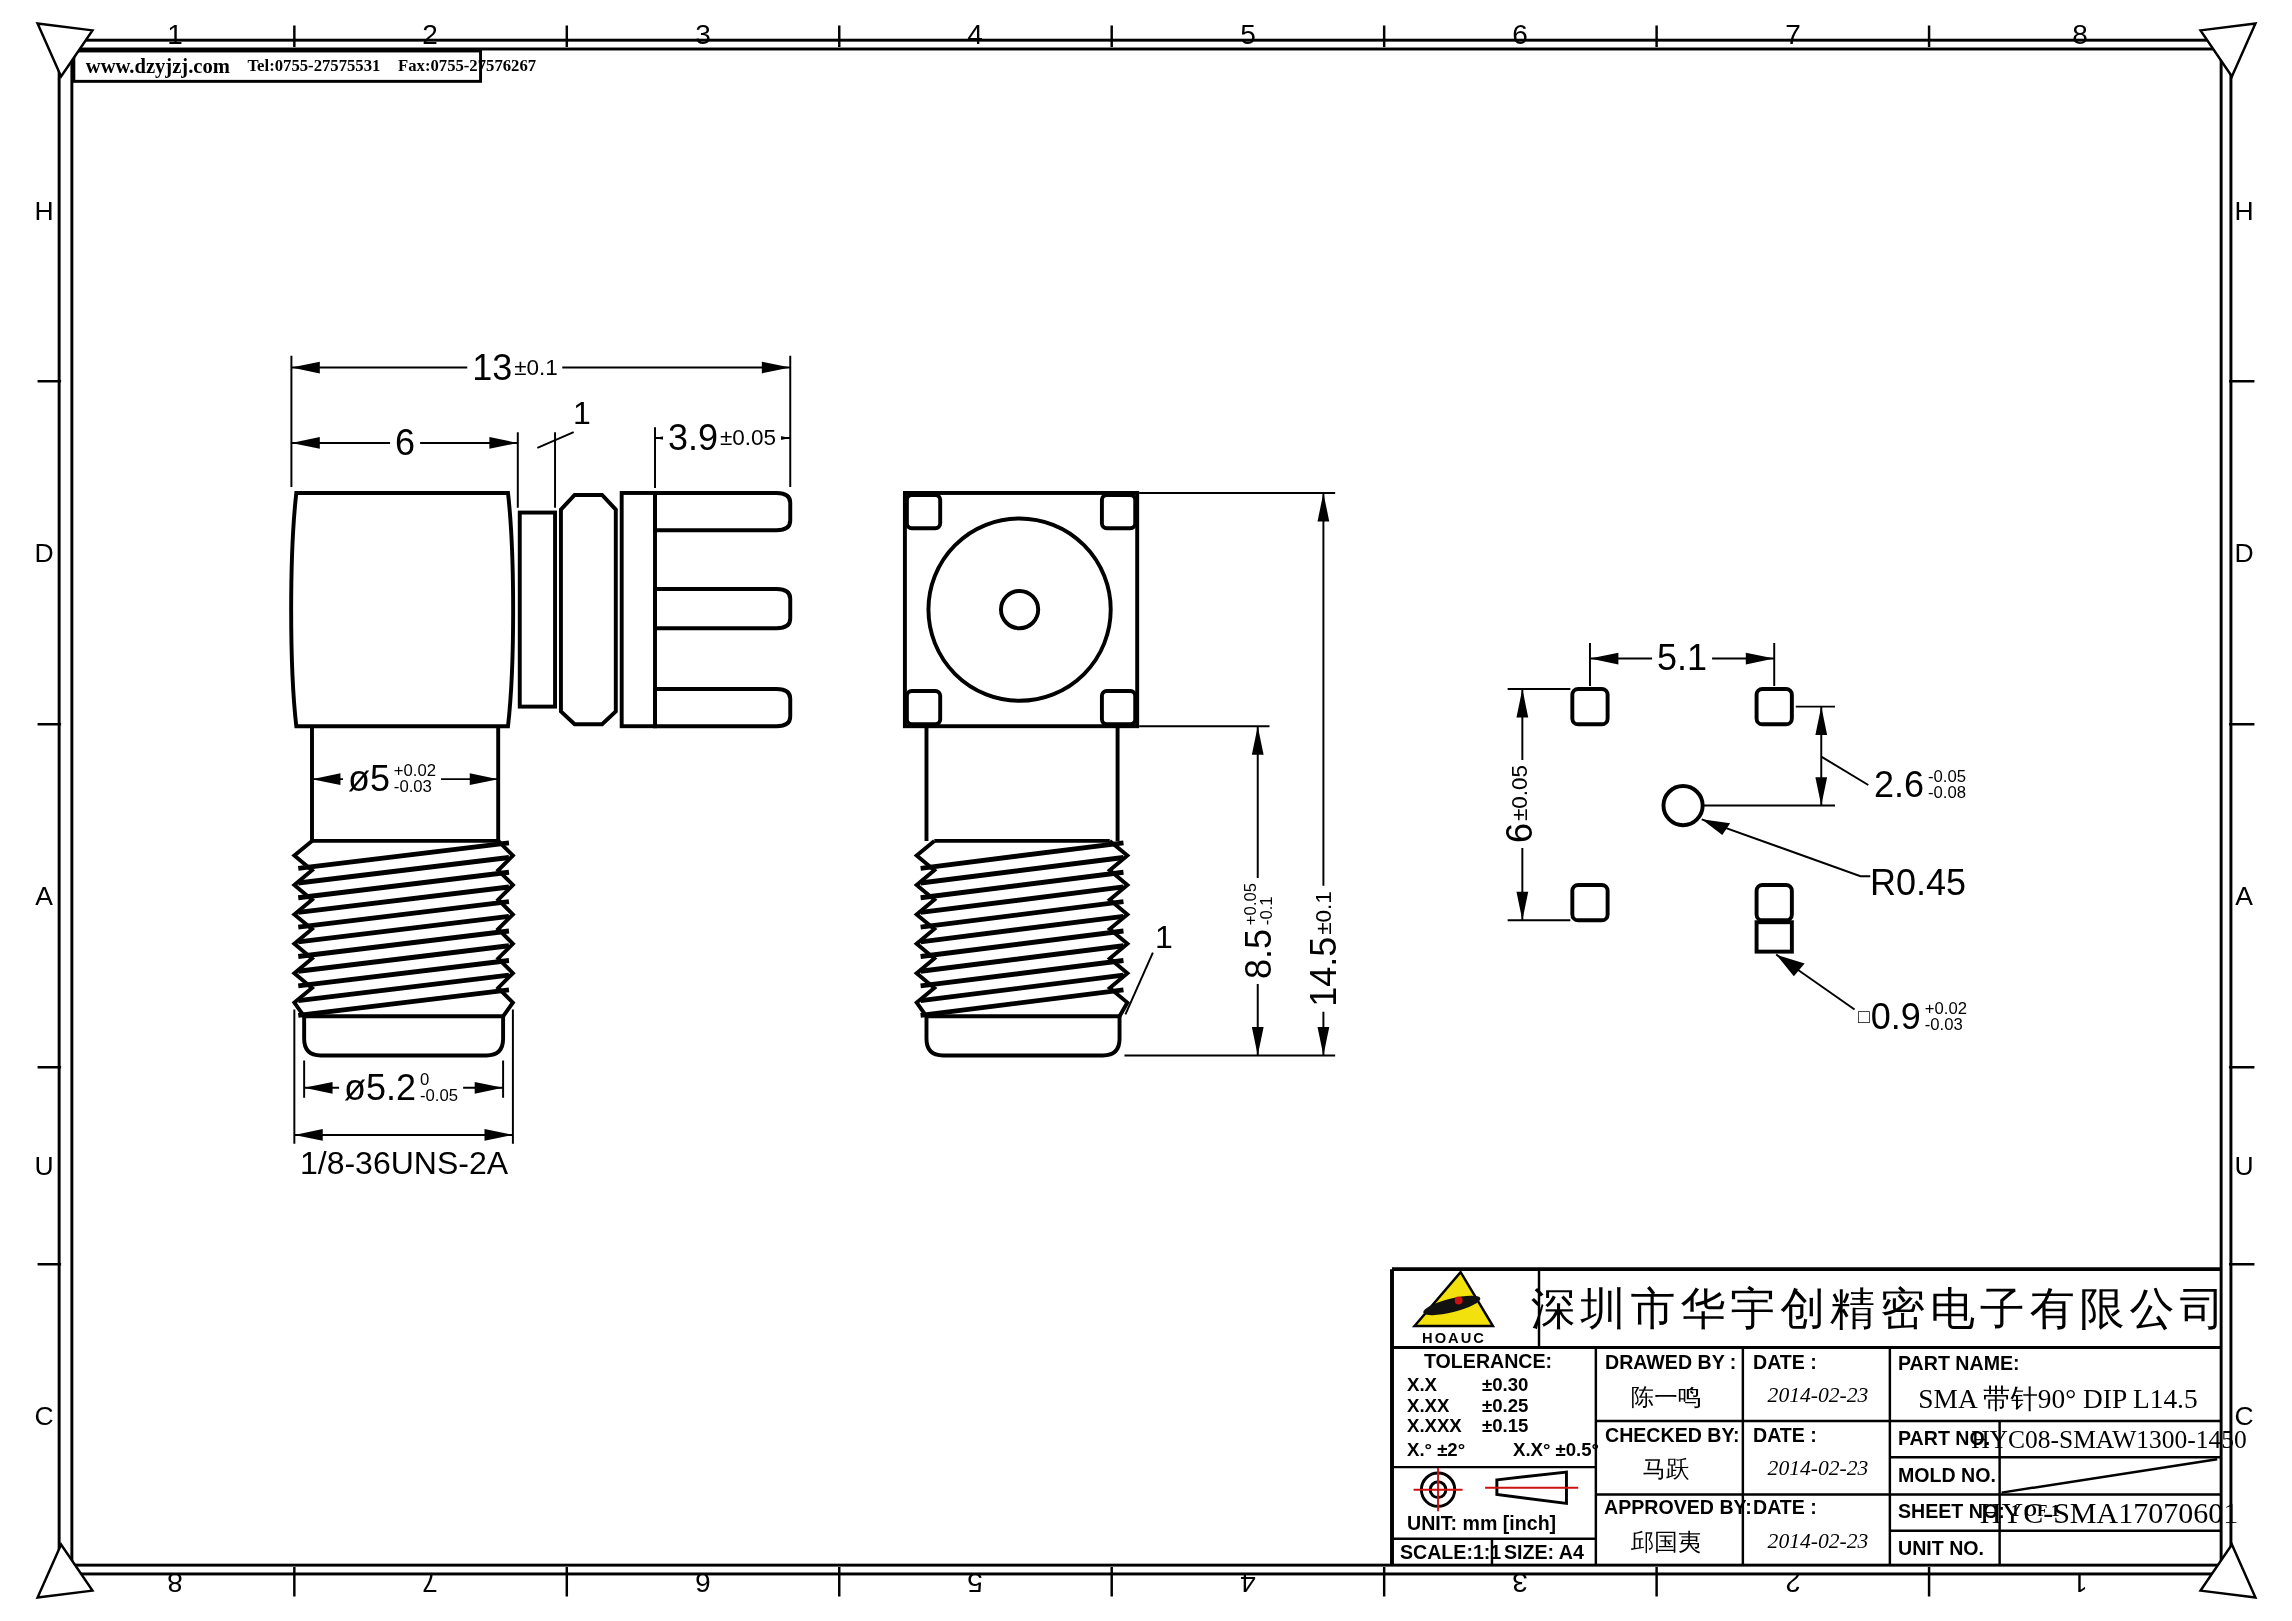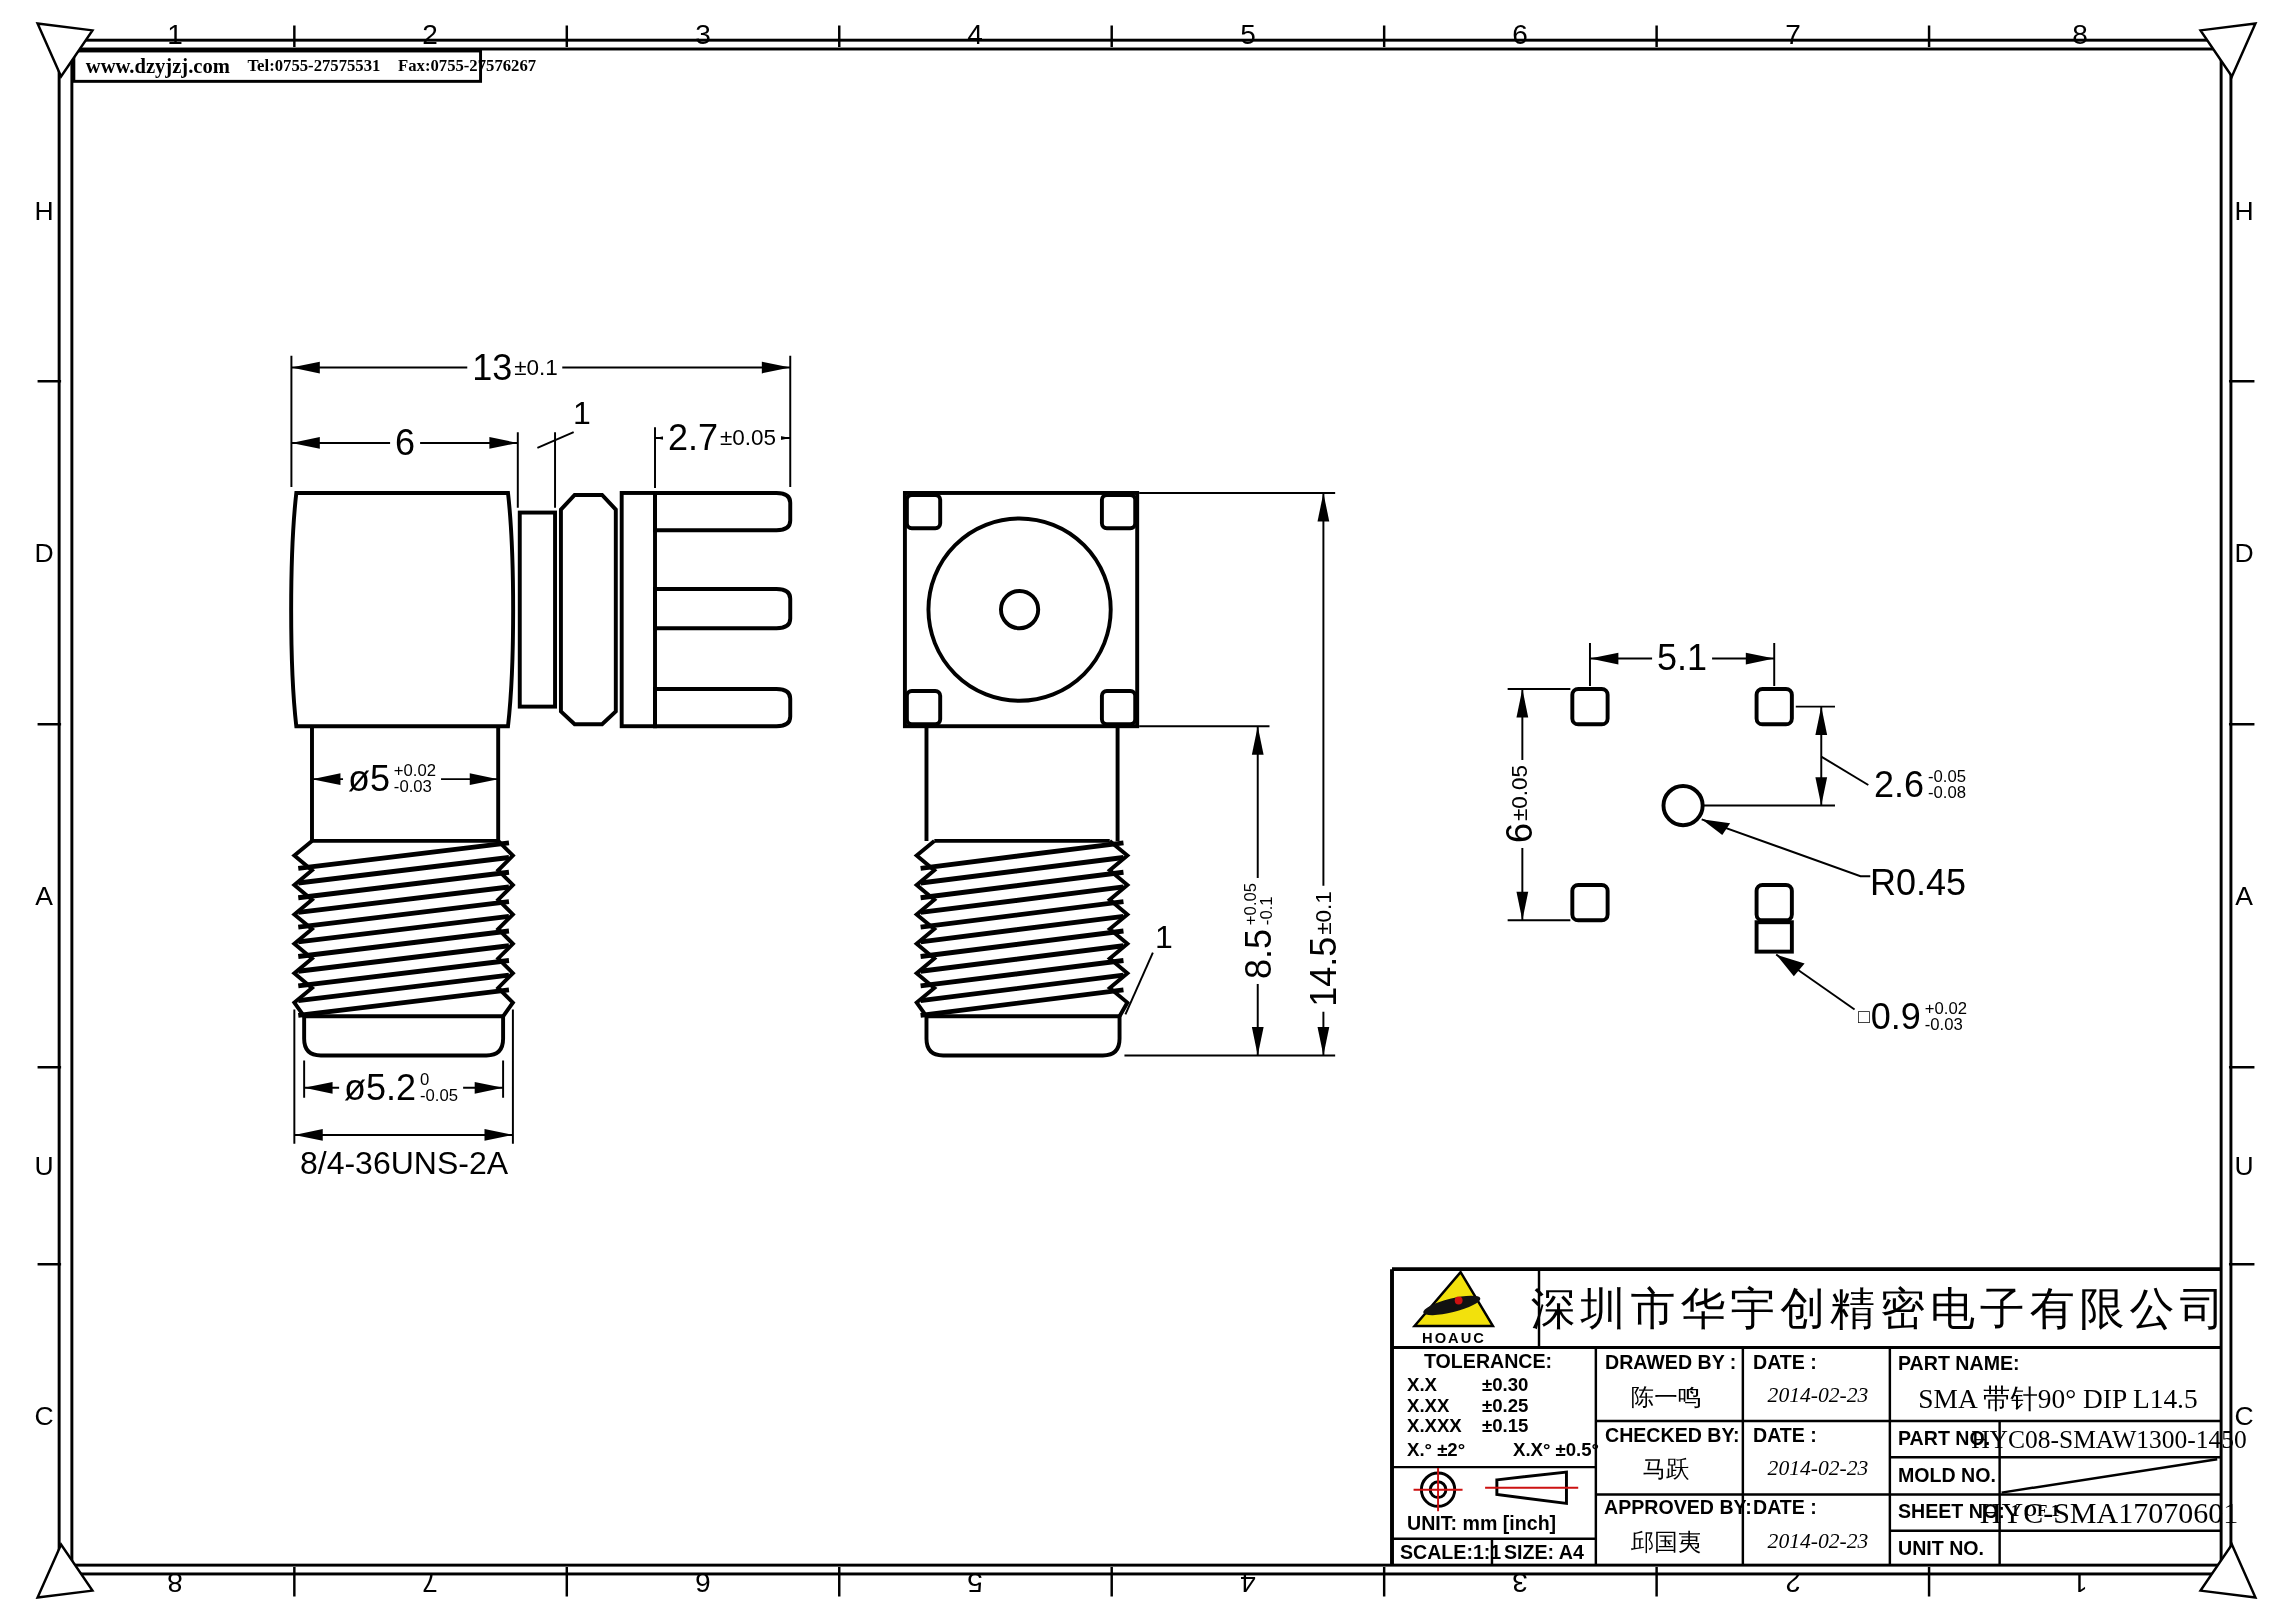--- a/index.html
+++ b/index.html
@@ -237,42 +237,42 @@
 
 <div class="txt dim ctr" style="left:405px;top:443px">
   <span class="dim-main">6</span>
 </div>
 
 <div class="txt dim nobg ctr" style="left:582px;top:413px">
   <span class="dim-med">1</span>
 </div>
 
 <div class="txt dim ctr" style="left:722px;top:438px">
-  <span class="dim-main">2.7</span>
+  <span class="dim-main">3.9</span>
   <span class="dim-tol">±0.05</span>
 </div>
 
 <div class="txt dim ctr" style="left:392px;top:779px">
   <span class="dim-main">ø5</span>
   <span class="stack">
     <span>+0.02</span>
     <span>-0.03</span>
   </span>
 </div>
 
 <div class="txt dim ctr" style="left:401px;top:1088px">
   <span class="dim-main">ø5.2</span>
   <span class="stack">
     <span>0</span>
     <span>-0.05</span>
   </span>
 </div>
 
 <div class="txt dim nobg ctr" style="left:404px;top:1163px">
-  <span class="dim-med">8/4-36UNS-2A</span>
+  <span class="dim-med">1/8-36UNS-2A</span>
 </div>
 
 <div class="txt dim rot" style="left:1324px;top:949px">
   <span class="dim-main">14.5</span>
   <span class="dim-tol">±0.1</span>
 </div>
 
 <div class="txt dim rot" style="left:1259px;top:931px">
   <span class="dim-main">8.5</span>
   <span class="stack">

